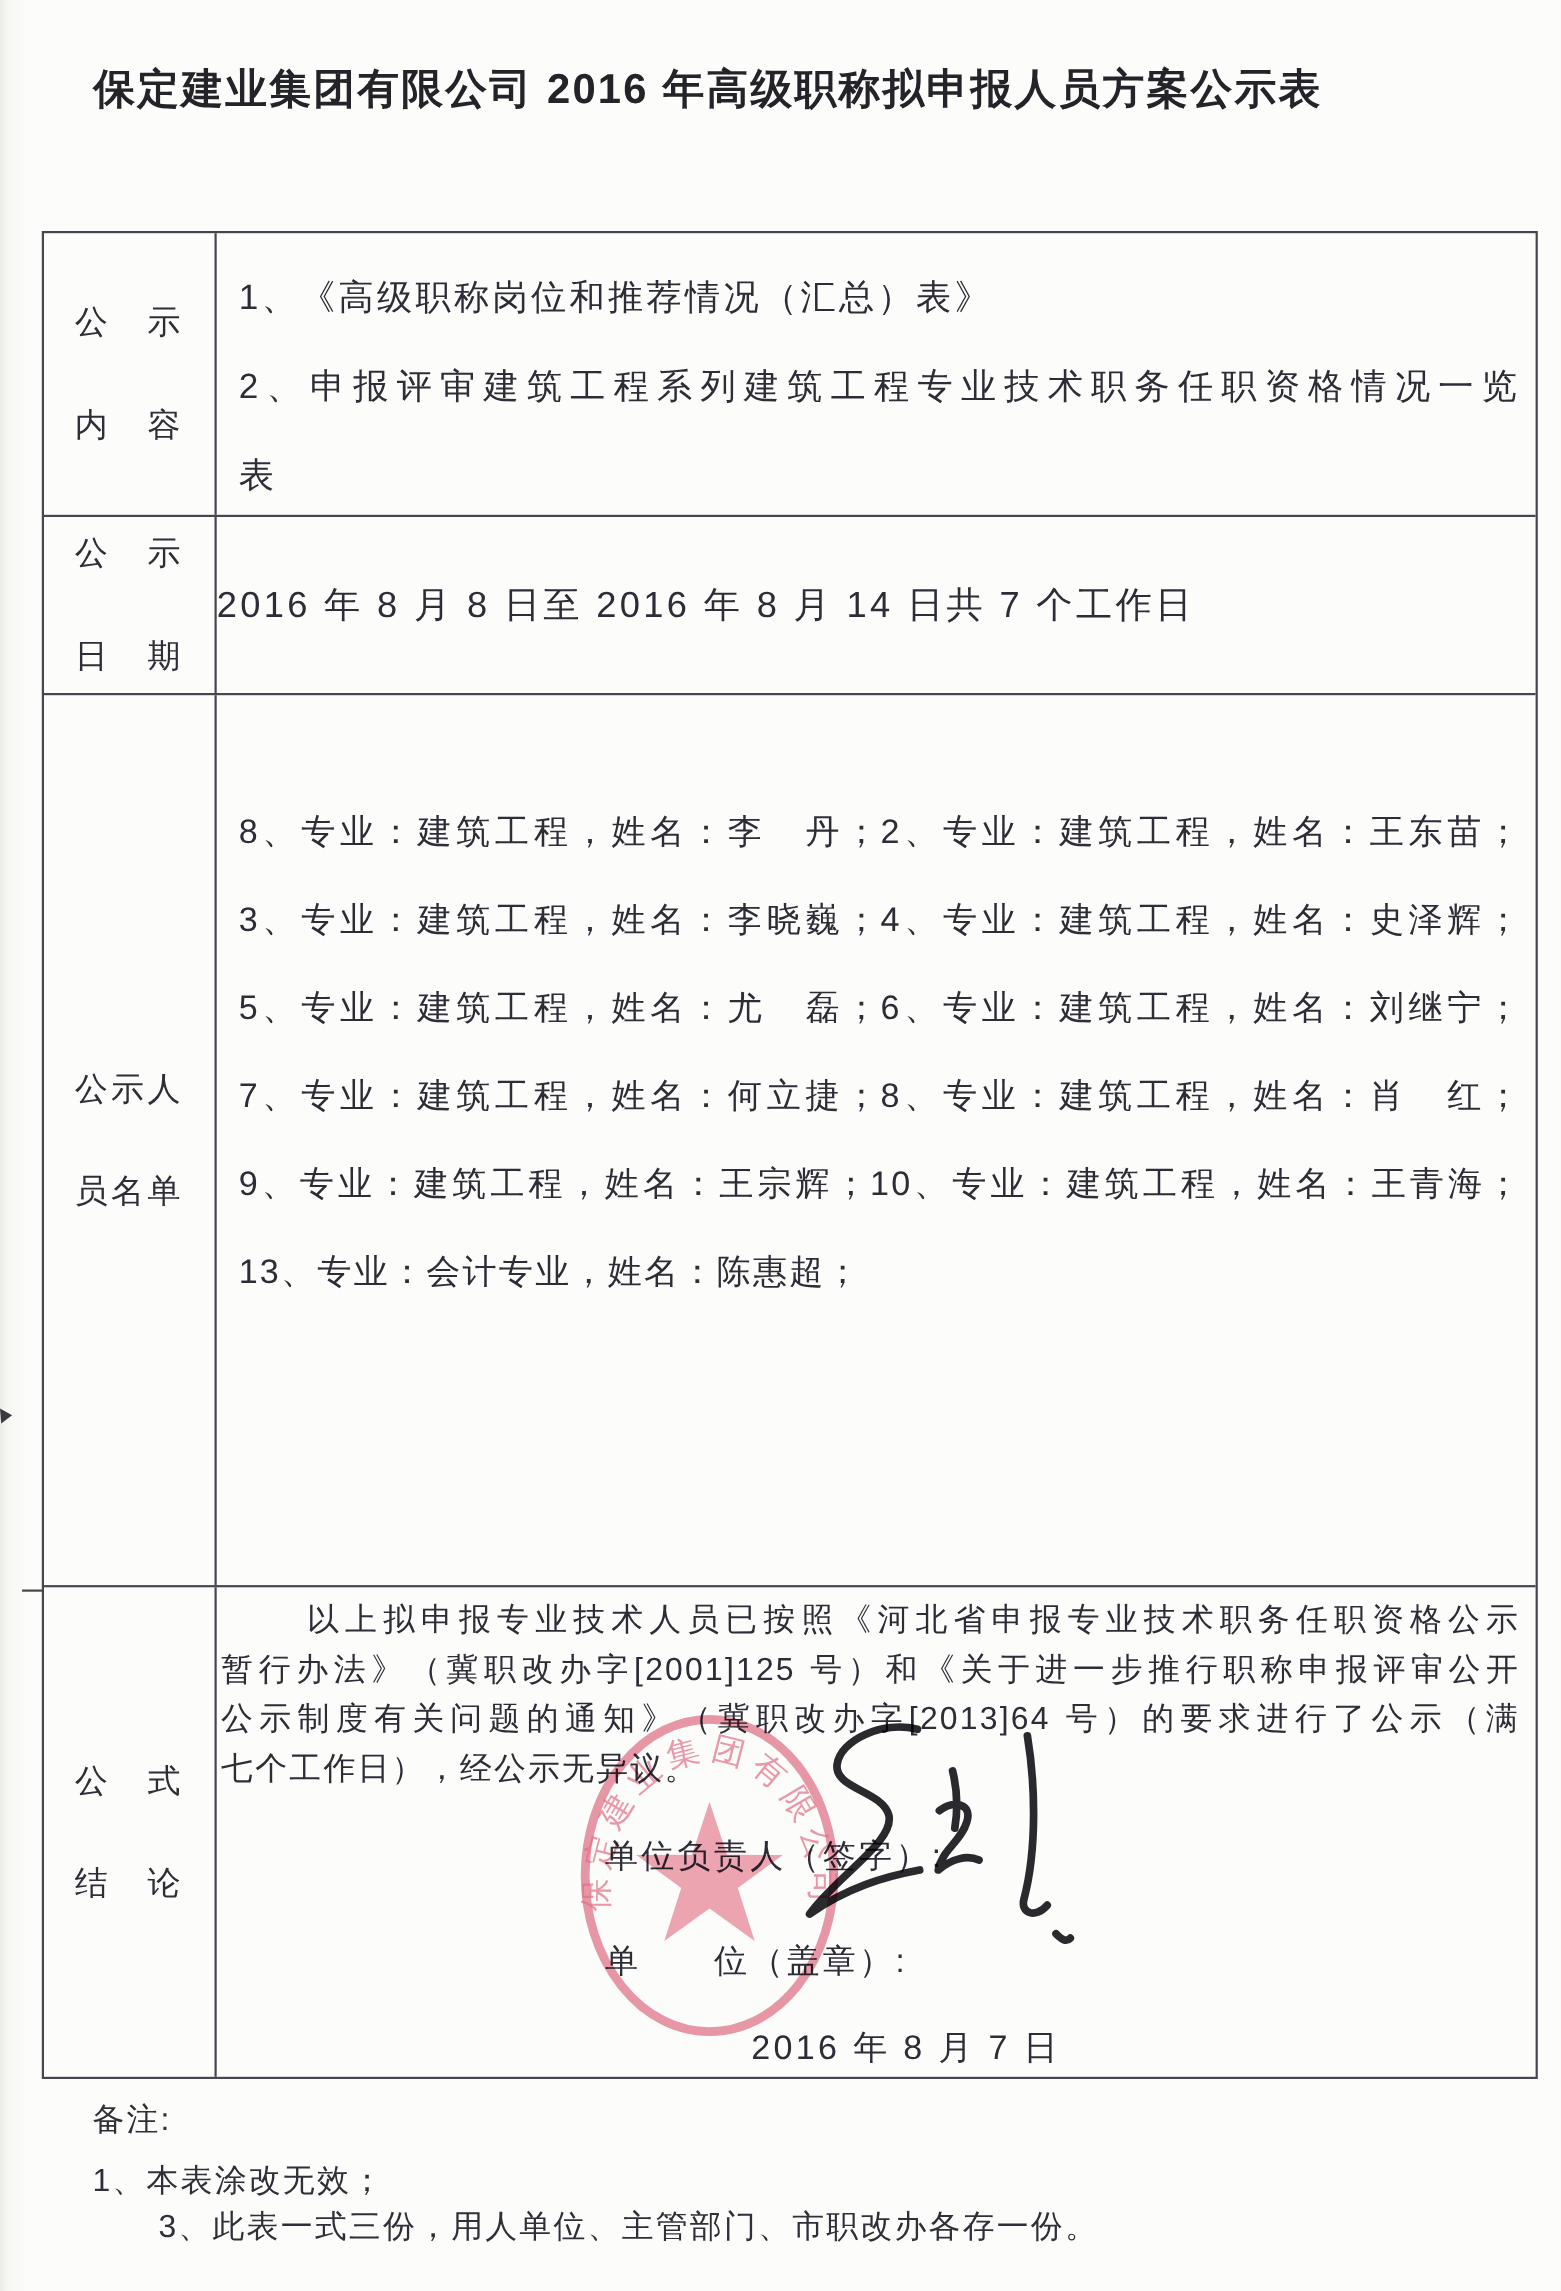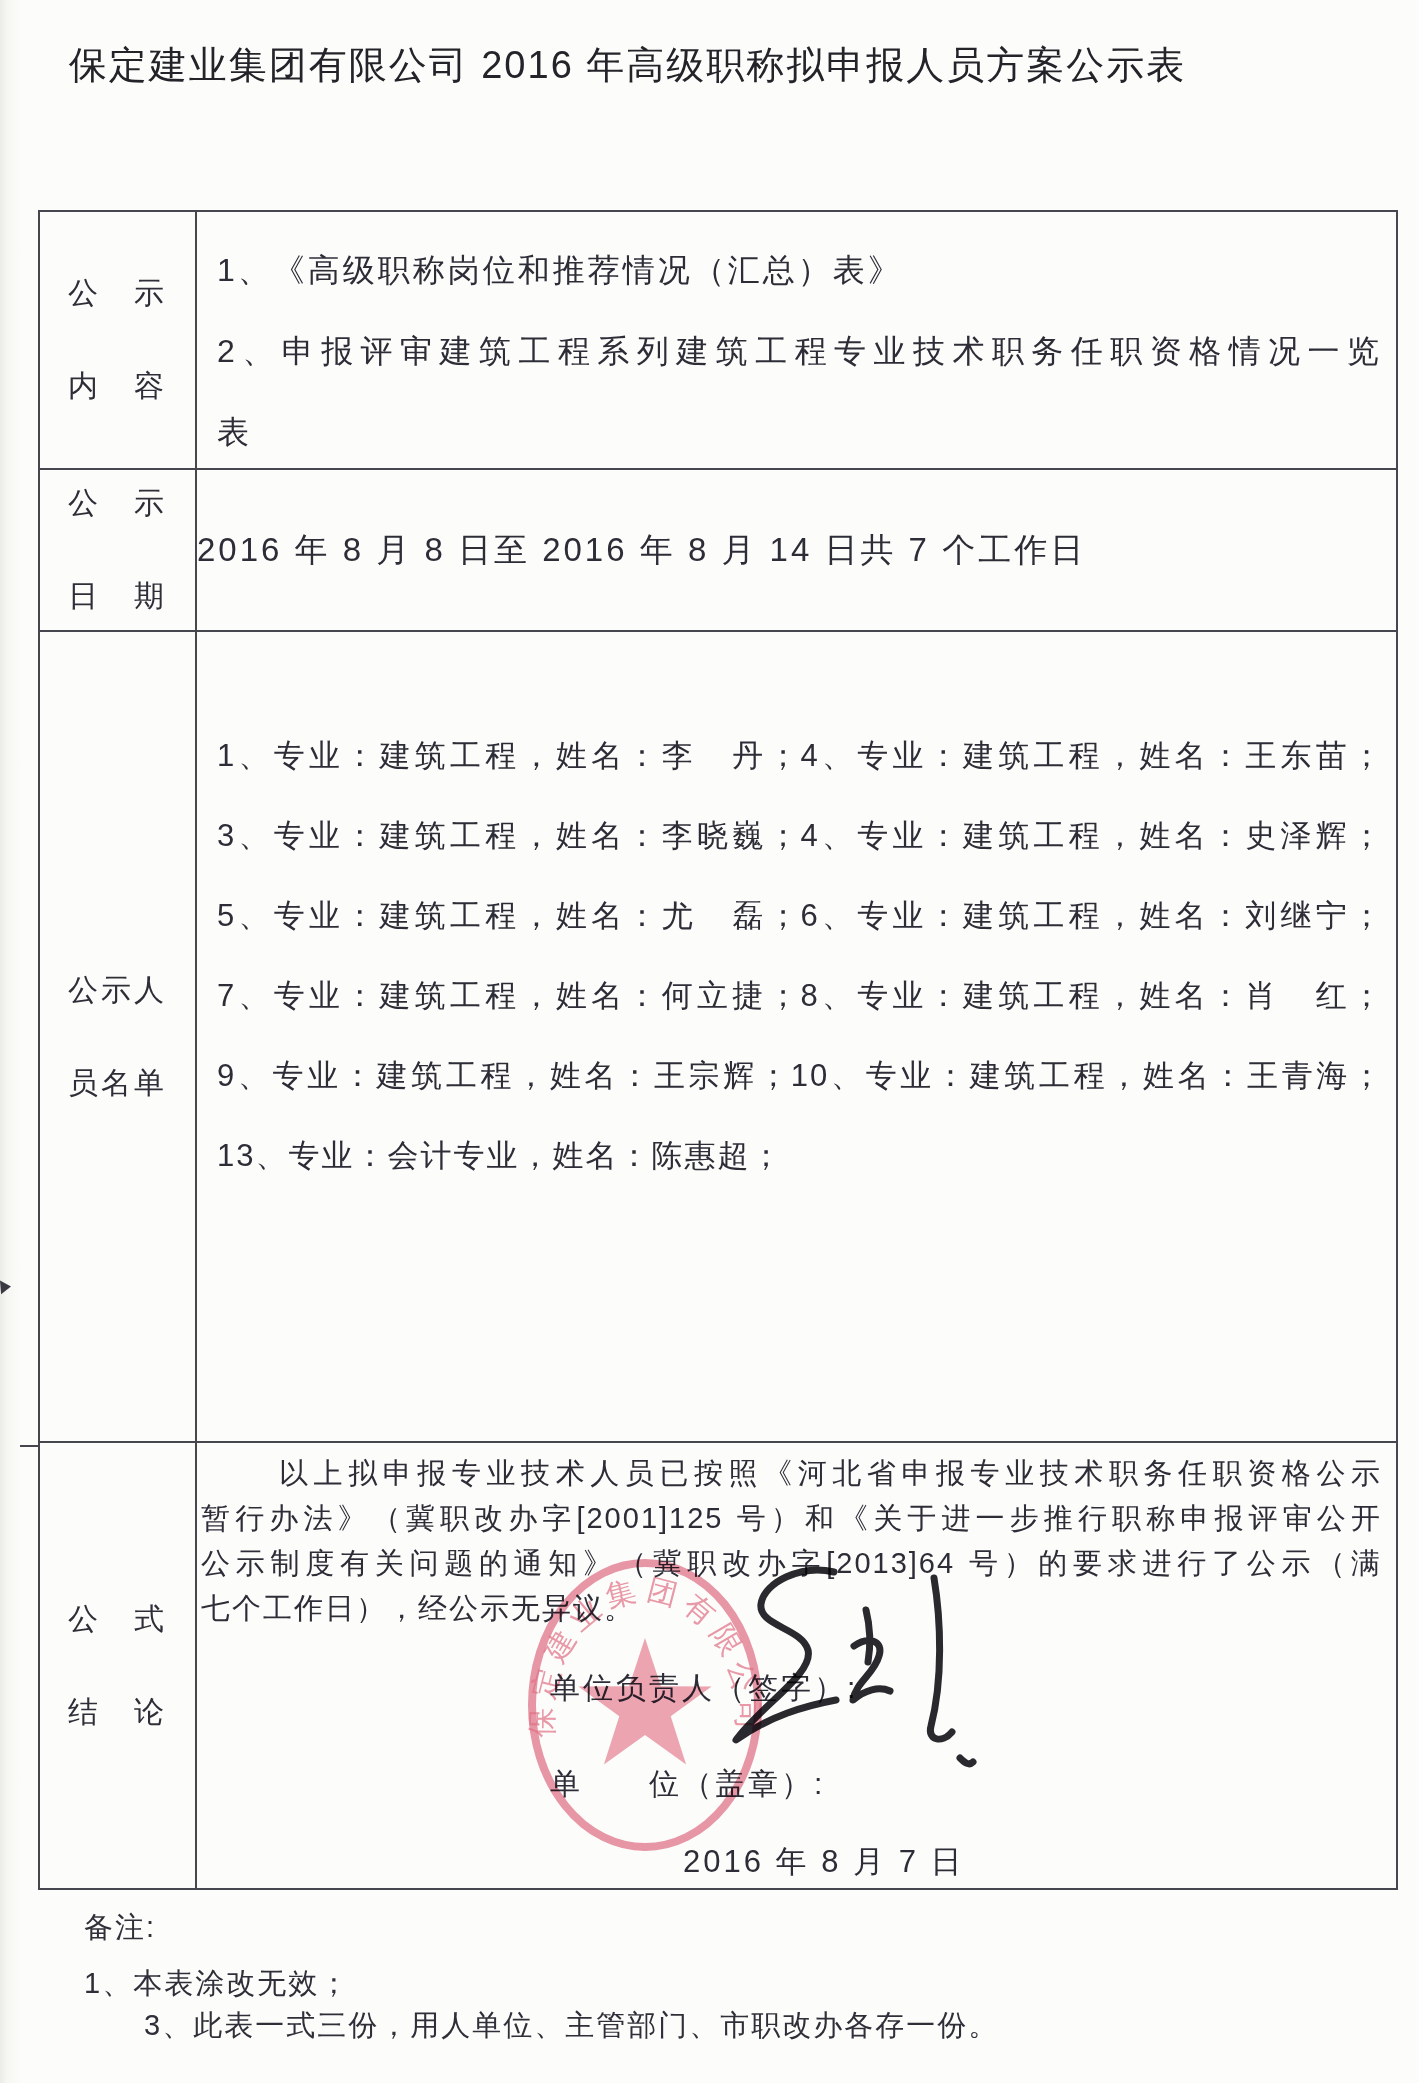--- a/index.html
+++ b/index.html
@@ -4,22 +4,22 @@
 <style>
   html,body { margin:0; padding:0; background:#d9d9d6; }
   .page {
     position:relative; width:1419px; height:2083px; margin:0 auto;
     background:#fcfcfa; overflow:hidden;
     font-family:"Liberation Sans","DejaVu Sans",sans-serif;
     color:#2d2d38;
     background-image:linear-gradient(90deg,#ebebe8 0px,#f6f6f3 7px,#fcfcfa 22px);
   }
   .title {
-    position:absolute; top:40px; left:0; width:1255px; margin:0;
-    text-align:center; font-size:38px; font-weight:400; letter-spacing:2px;
+    position:absolute; top:40px; left:0; width:1255px; margin:16px;
+    text-align:center; font-size:38px; font-weight:700; letter-spacing:2px;
     color:#232329; white-space:nowrap;
   }
   .sheet {
     position:absolute; left:38px; top:210px; width:1360px; height:1680px;
     border:2px solid #46464f; box-sizing:border-box;
     display:flex; flex-direction:column;
   }
   .row { display:flex; box-sizing:border-box; }
   .row + .row { border-top:2px solid #46464f; }
   .row-content    { height:256px; }
@@ -97,21 +97,21 @@
         <span>2016 年 8 月 8 日至 2016 年 8 月 14 日共 7 个工作日</span>
       </div>
     </div>
 
     <div class="row row-names">
       <div class="label-cell">
         <span>公示人</span>
         <span>员名单</span>
       </div>
       <div class="content-cell">
-        <div class="jl">1、专业：建筑工程，姓名：李　丹；4、专业：建筑工程，姓名：王东苗；</div>
+        <div class="jl">8、专业：建筑工程，姓名：李　丹；2、专业：建筑工程，姓名：王东苗；</div>
         <div class="jl">3、专业：建筑工程，姓名：李晓巍；4、专业：建筑工程，姓名：史泽辉；</div>
         <div class="jl">5、专业：建筑工程，姓名：尤　磊；6、专业：建筑工程，姓名：刘继宁；</div>
         <div class="jl">7、专业：建筑工程，姓名：何立捷；8、专业：建筑工程，姓名：肖　红；</div>
         <div class="jl">9、专业：建筑工程，姓名：王宗辉；10、专业：建筑工程，姓名：王青海；</div>
         <div>13、专业：会计专业，姓名：陈惠超；</div>
       </div>
     </div>
 
     <div class="row row-conclusion">
       <div class="label-cell">

